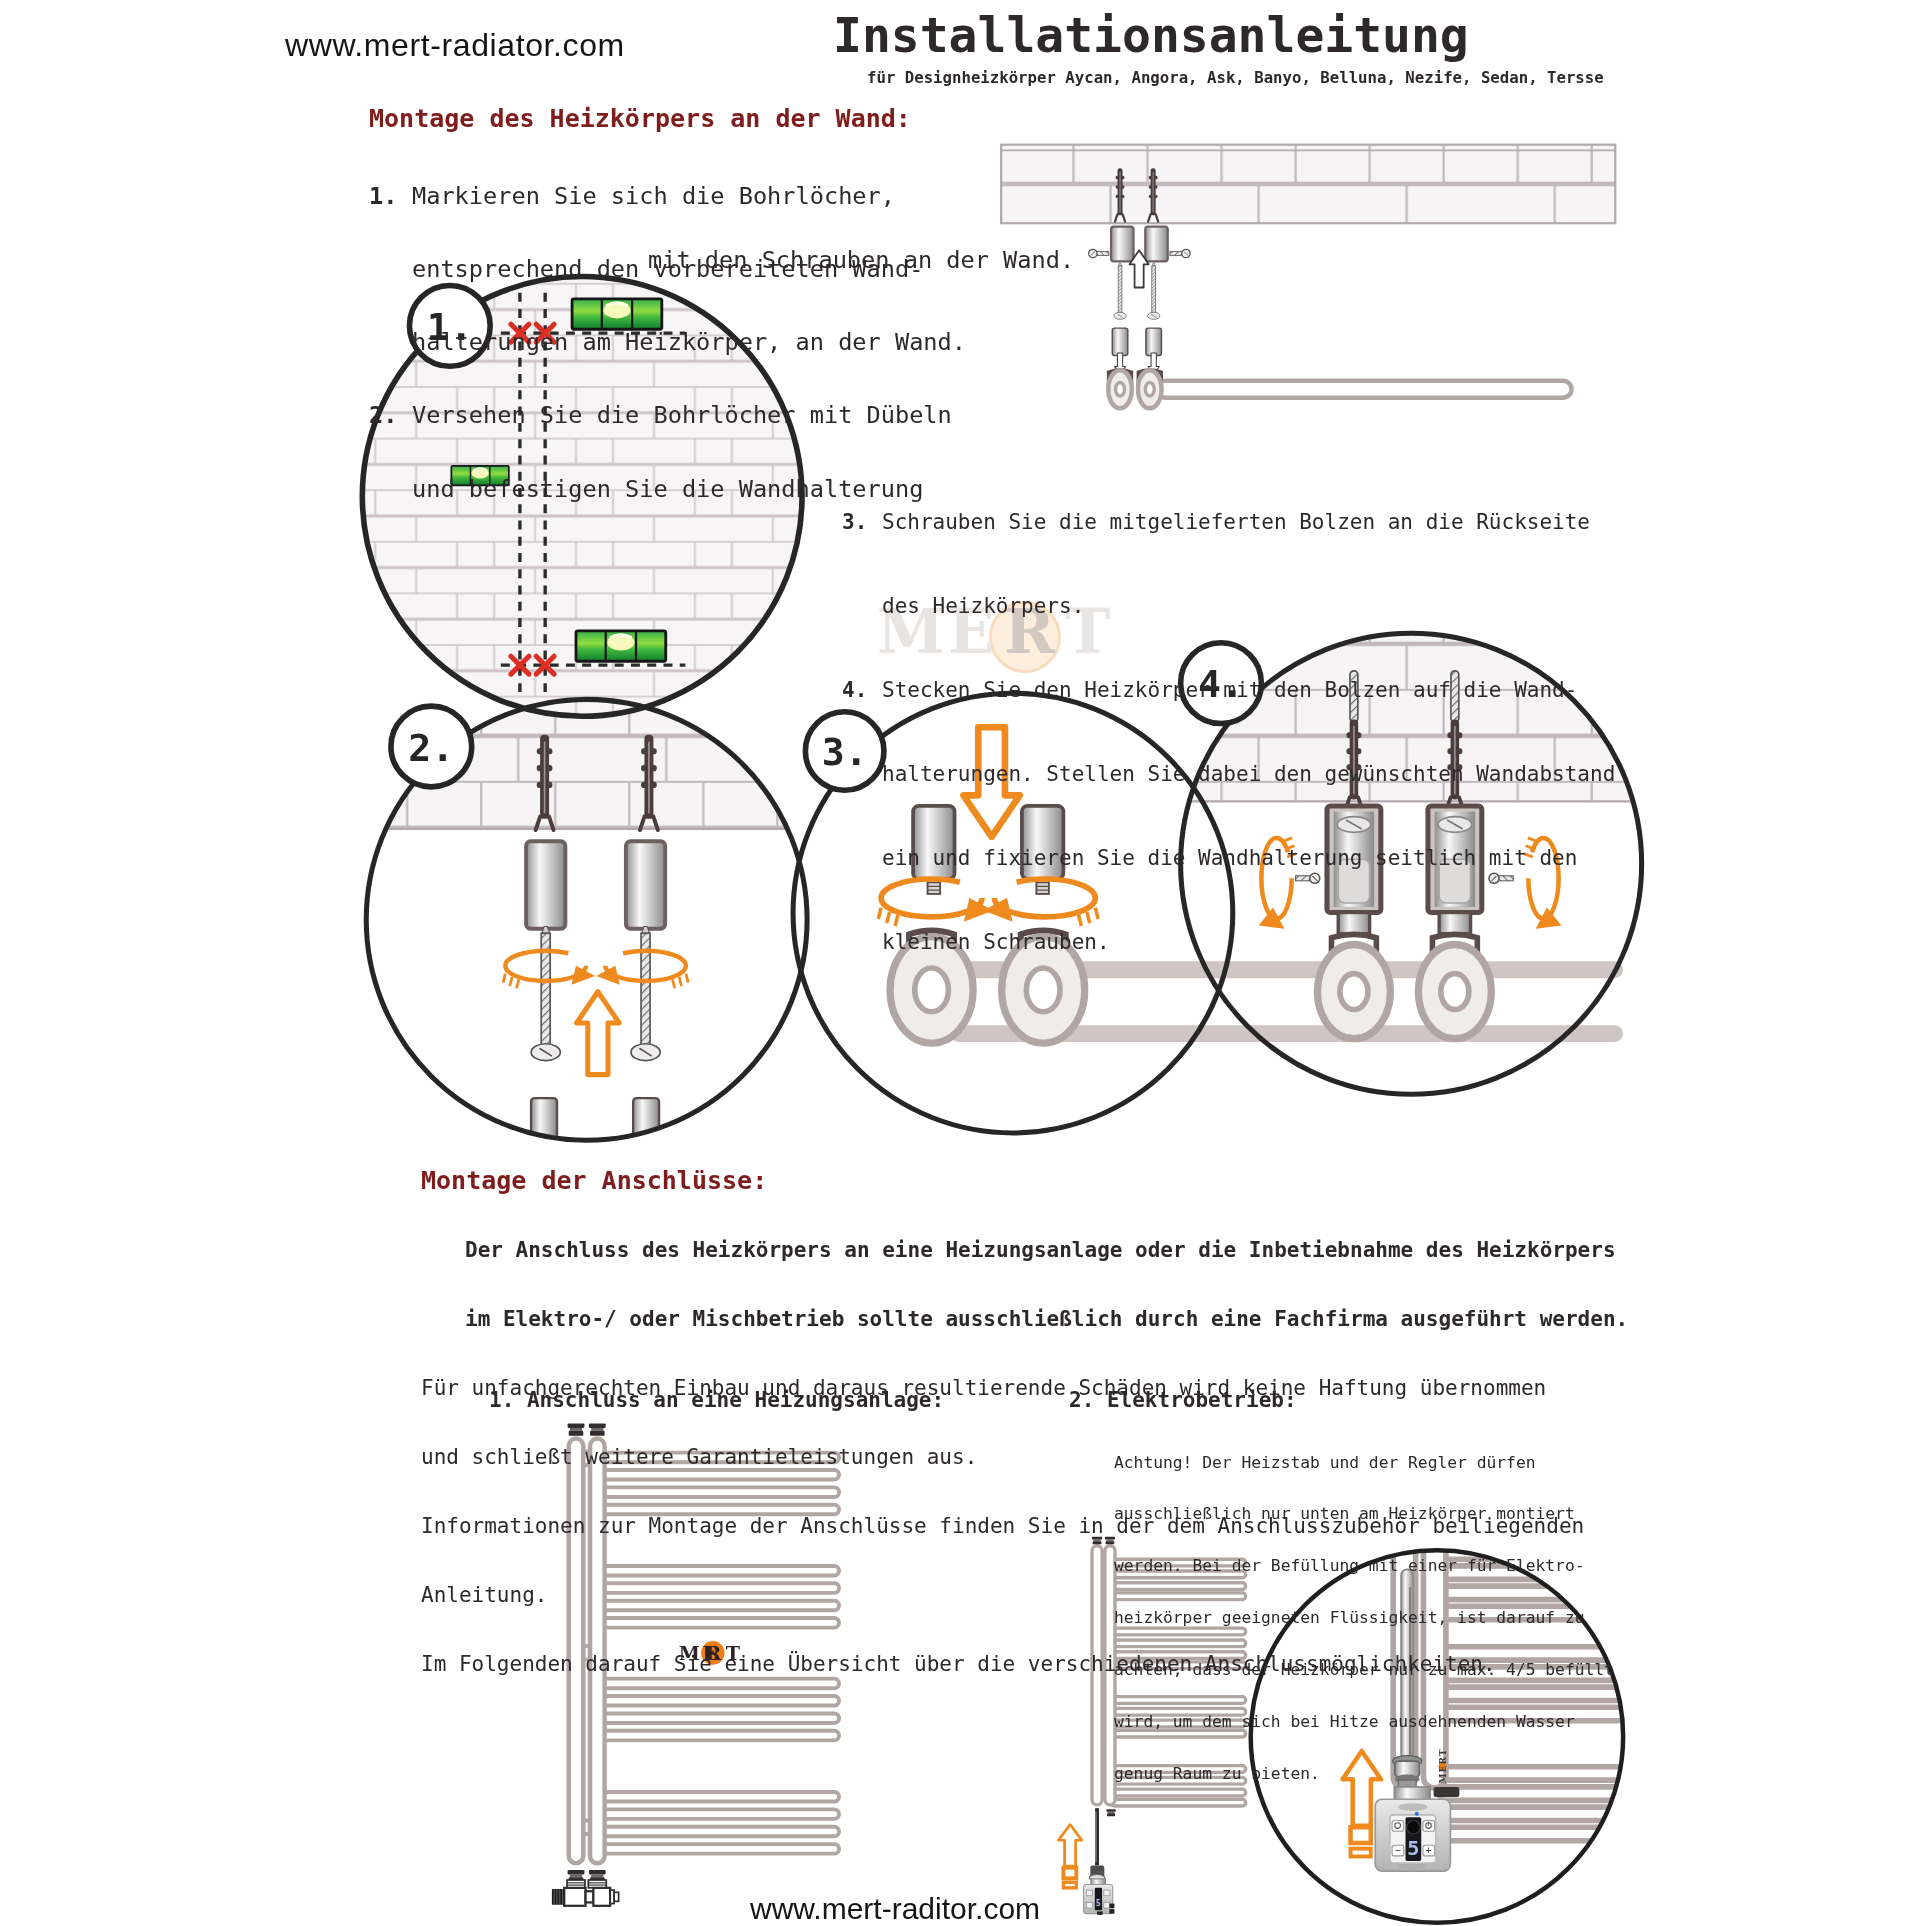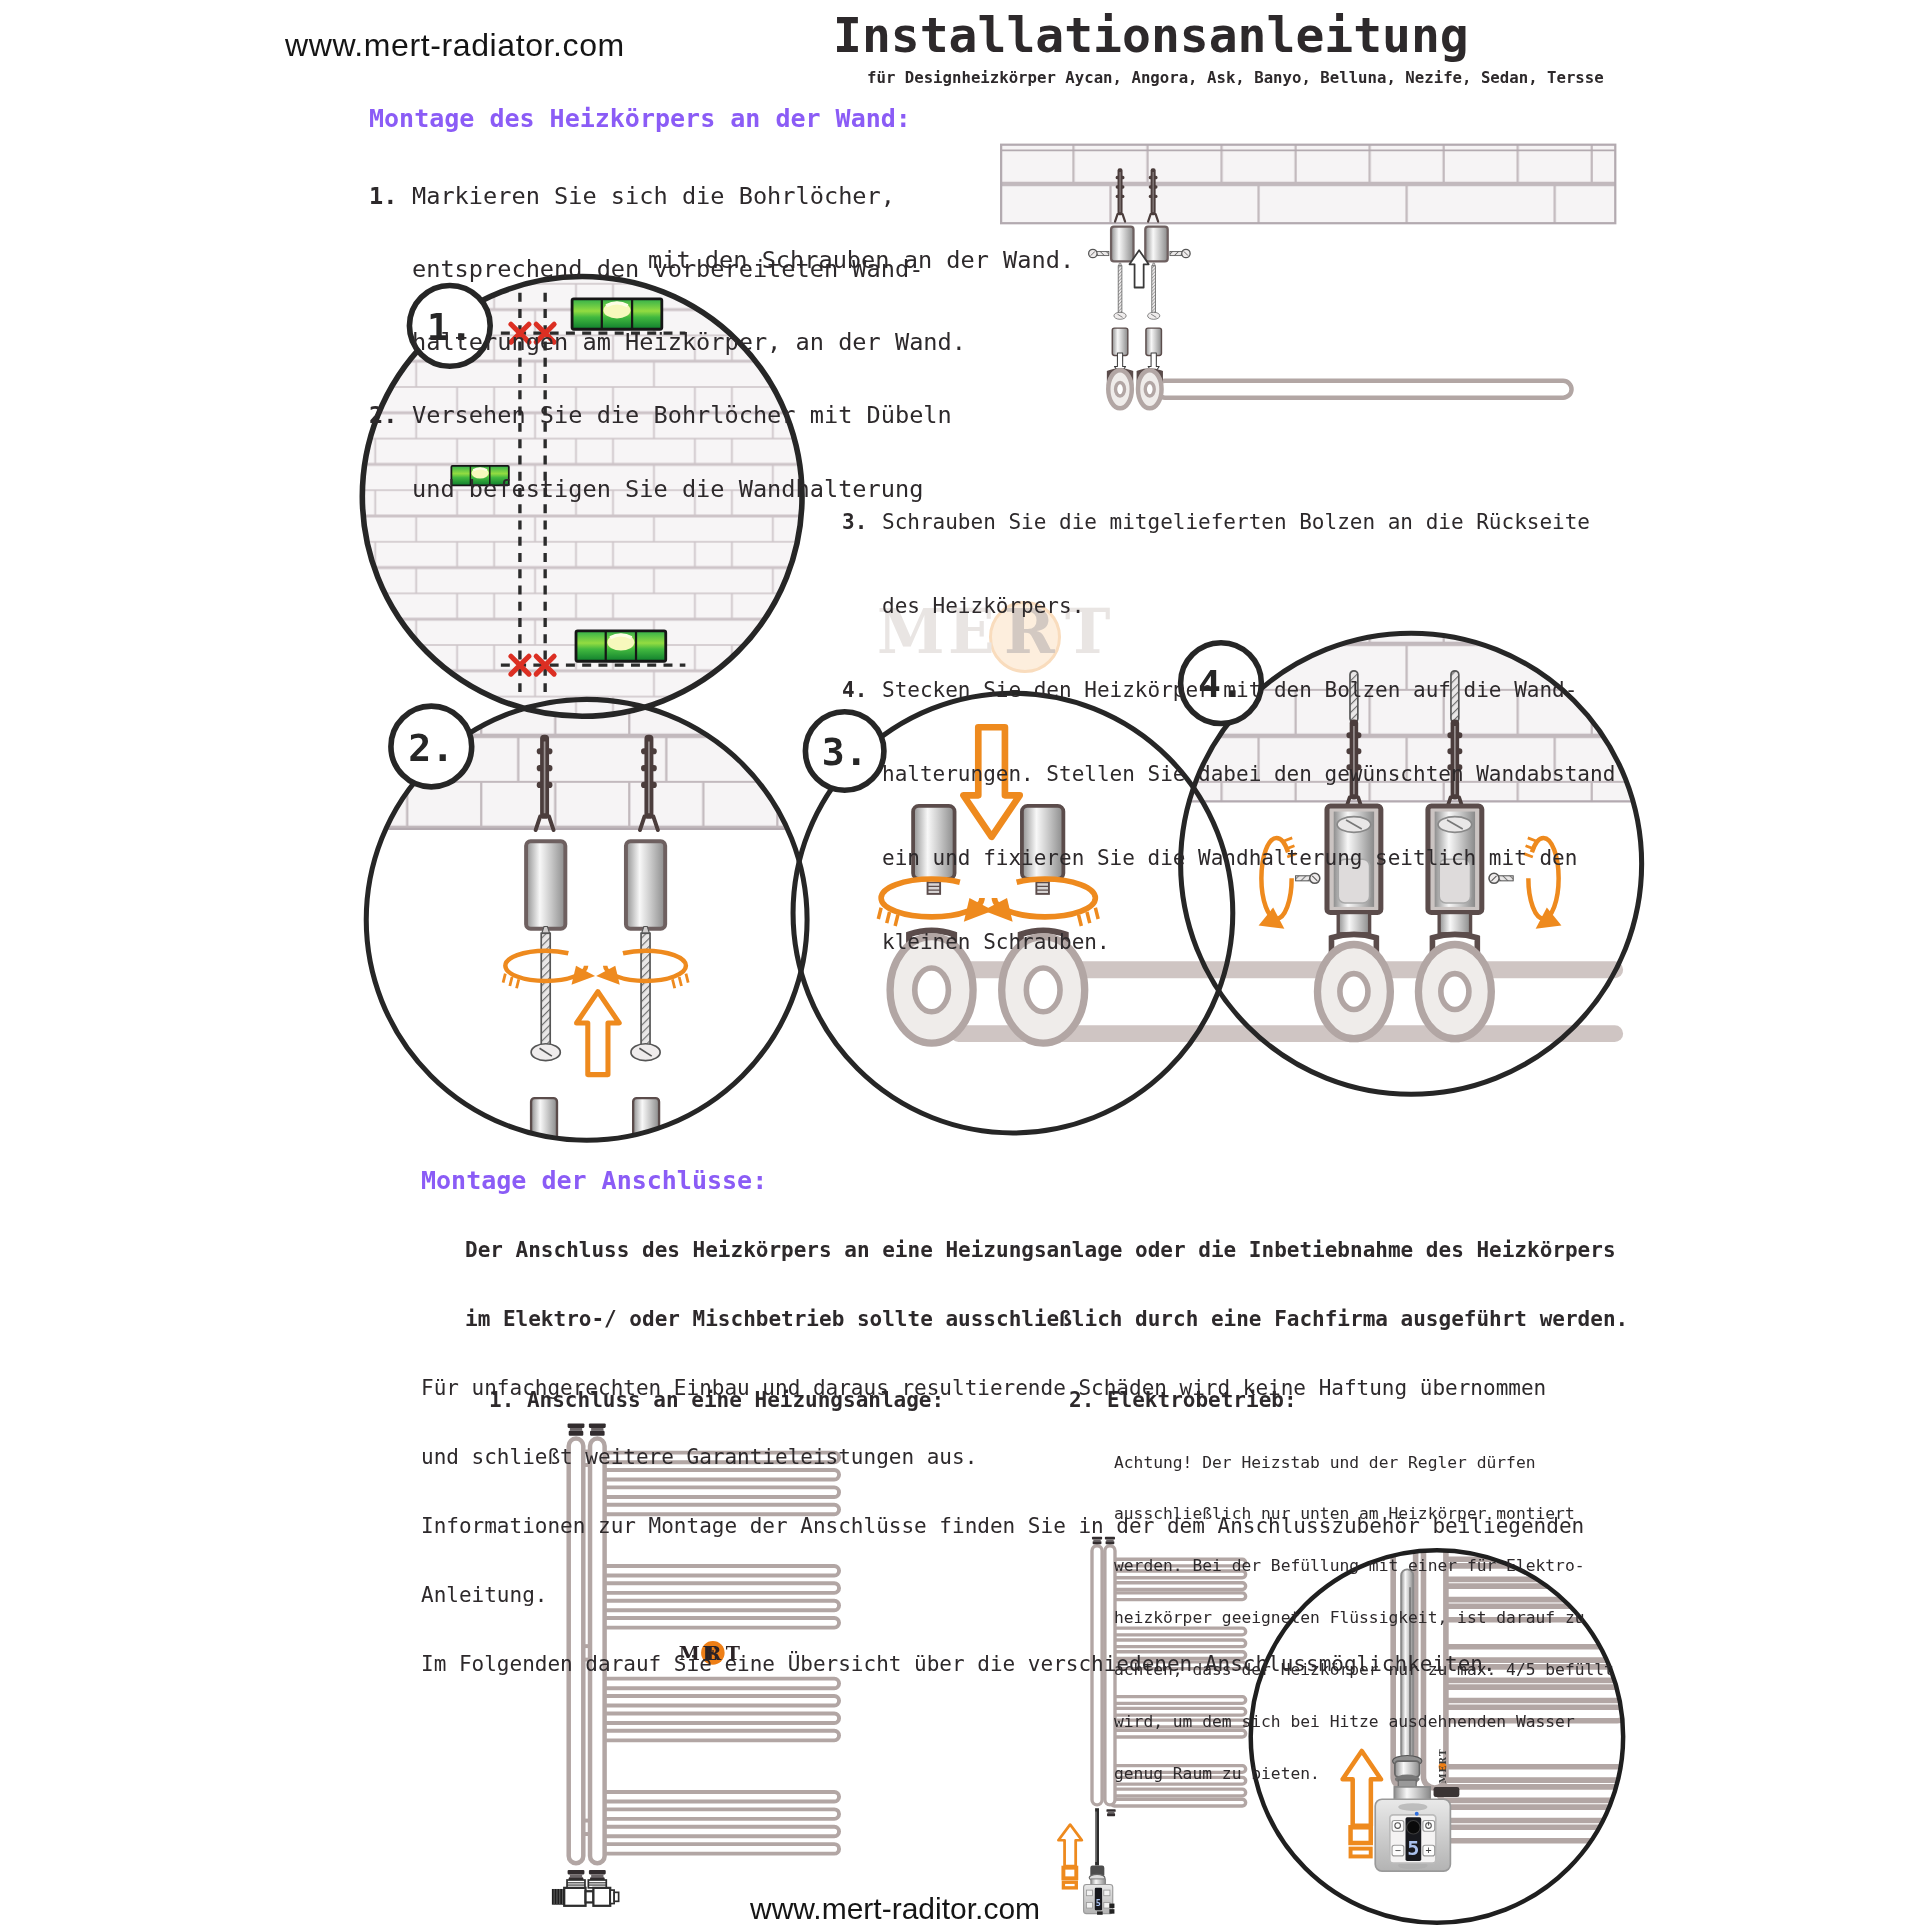--- a/index.html
+++ b/index.html
@@ -3,21 +3,21 @@
 <meta charset="utf-8">
 <style>
   html,body{margin:0;padding:0;background:#fff;}
   .page{position:relative;width:1926px;height:1926px;background:#ffffff;overflow:hidden;
         font-family:"DejaVu Sans Mono",monospace;color:#2d292b;}
   .abs{position:absolute;}
   .mono{font-family:"DejaVu Sans Mono",monospace;color:#2d292b;white-space:pre;}
   .sans{font-family:"Liberation Sans","DejaVu Sans",sans-serif;color:#151515;}
   .serif{font-family:"DejaVu Serif","Liberation Serif",serif;}
   .b{font-weight:bold;margin-left:44px;}
-  .orange{color:#8b5cf6;}
+  .orange{color:#7f1d1d;}
   .url-top{left:285px;top:1.1px;font-size:32px;letter-spacing:0.6px;margin-top:26px;}
   .title{left:833px;top:6.7px;font-size:48px;font-weight:bold;letter-spacing:0px;}
   .subtitle{left:867px;top:68px;font-size:15.7px;font-weight:bold;}
   .h1{left:369px;top:104px;font-size:25px;font-weight:bold;}
   .steps-a{left:369px;top:135px;font-size:23.6px;line-height:24.4px;}
   .steps-a .num{width:43px;}
   .step-a-tail{left:648px;top:246px;font-size:23.6px;}
   .steps-b{left:842px;top:452px;font-size:21px;line-height:28px;}
   .steps-b .num{width:40px;}
   .num{display:inline-block;font-weight:bold;}

